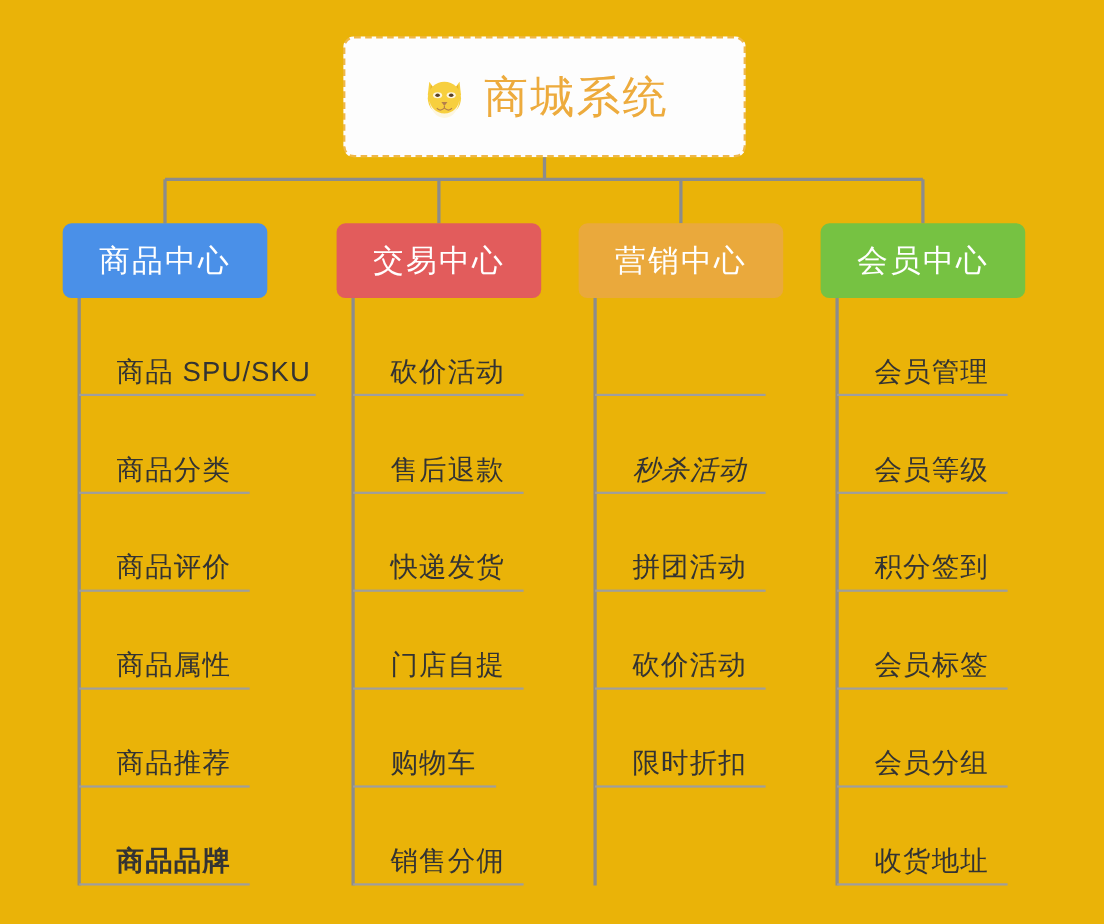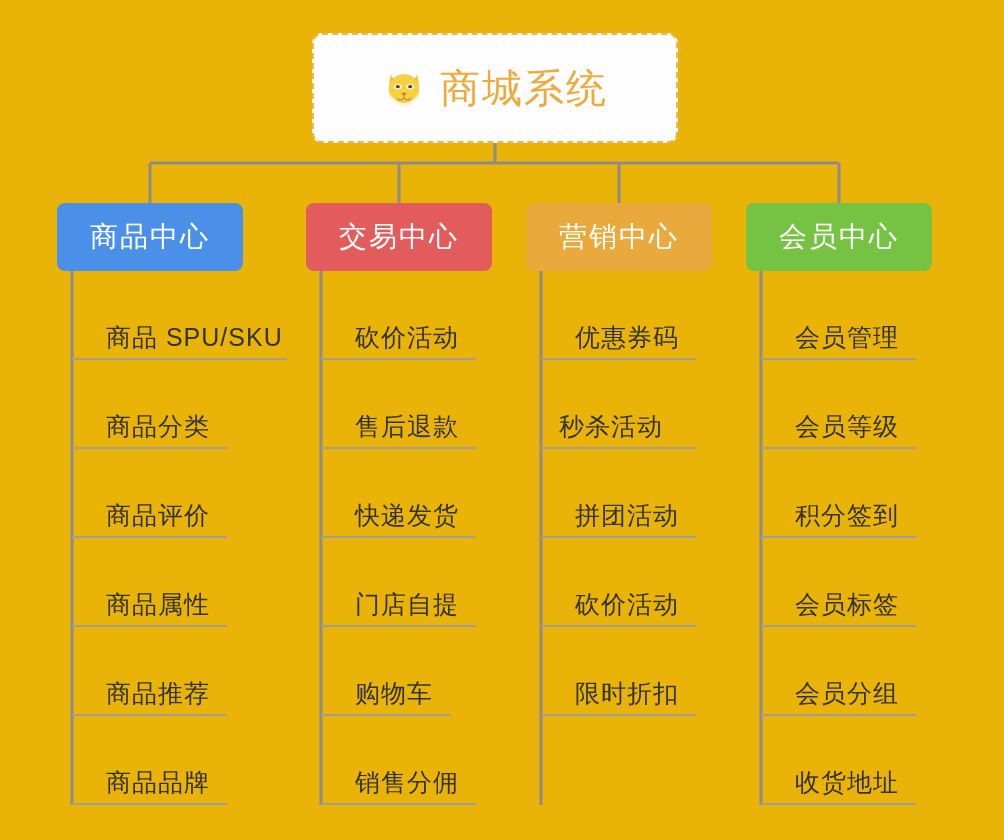--- a/index.html
+++ b/index.html
@@ -173,21 +173,21 @@
           <div class="leaf-item">
             <div class="leaf-underline" style="width: 155px;"></div>
             <div class="leaf-label" style="margin-left: 34px;">商品属性</div>
           </div>
           <div class="leaf-item">
             <div class="leaf-underline" style="width: 155px;"></div>
             <div class="leaf-label" style="margin-left: 34px;">商品推荐</div>
           </div>
           <div class="leaf-item">
             <div class="leaf-underline" style="width: 155px;"></div>
-            <div class="leaf-label" style="margin-left: 34px;">商品品牌</div>
+            <div class="leaf-label" style="margin-left: 34px; font-weight: bold;">商品品牌</div>
           </div>
         </div>
       </div>
       <div class="column" style="left: 306px; width: 186px;">
         <div class="cat-box" style="background: rgb(226, 92, 92); width: 186px;">
           <span>交易中心</span>
         </div>
         <div class="leaf-list" style="margin-left: 15px;">
           <div class="leaf-item">
             <div class="leaf-underline" style="width: 155px;"></div>
@@ -215,25 +215,24 @@
           </div>
         </div>
       </div>
       <div class="column" style="left: 526px; width: 186px;">
         <div class="cat-box" style="background: rgb(234, 169, 60); width: 186px;">
           <span>营销中心</span>
         </div>
         <div class="leaf-list" style="margin-left: 15px;">
           <div class="leaf-item">
             <div class="leaf-underline" style="width: 155px;"></div>
-            <div class="leaf-label" style="margin-left: 34px;">优惠券码</div>
-          </div>
-          <div class="leaf-item">
-            <div class="leaf-underline" style="width: 155px;"></div>
-            <div class="leaf-label" style="margin-left: 18px;">秒杀活动</div>
+          </div>
+          <div class="leaf-item">
+            <div class="leaf-underline" style="width: 155px;"></div>
+            <div class="leaf-label" style="margin-left: 34px; font-style: italic;">秒杀活动</div>
           </div>
           <div class="leaf-item">
             <div class="leaf-underline" style="width: 155px;"></div>
             <div class="leaf-label" style="margin-left: 34px;">拼团活动</div>
           </div>
           <div class="leaf-item">
             <div class="leaf-underline" style="width: 155px;"></div>
             <div class="leaf-label" style="margin-left: 34px;">砍价活动</div>
           </div>
           <div class="leaf-item">

